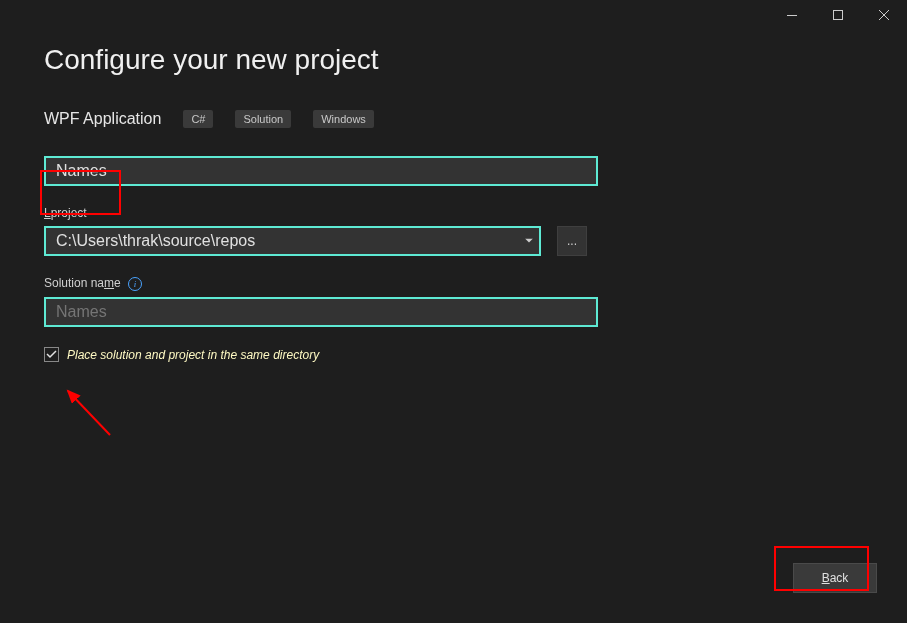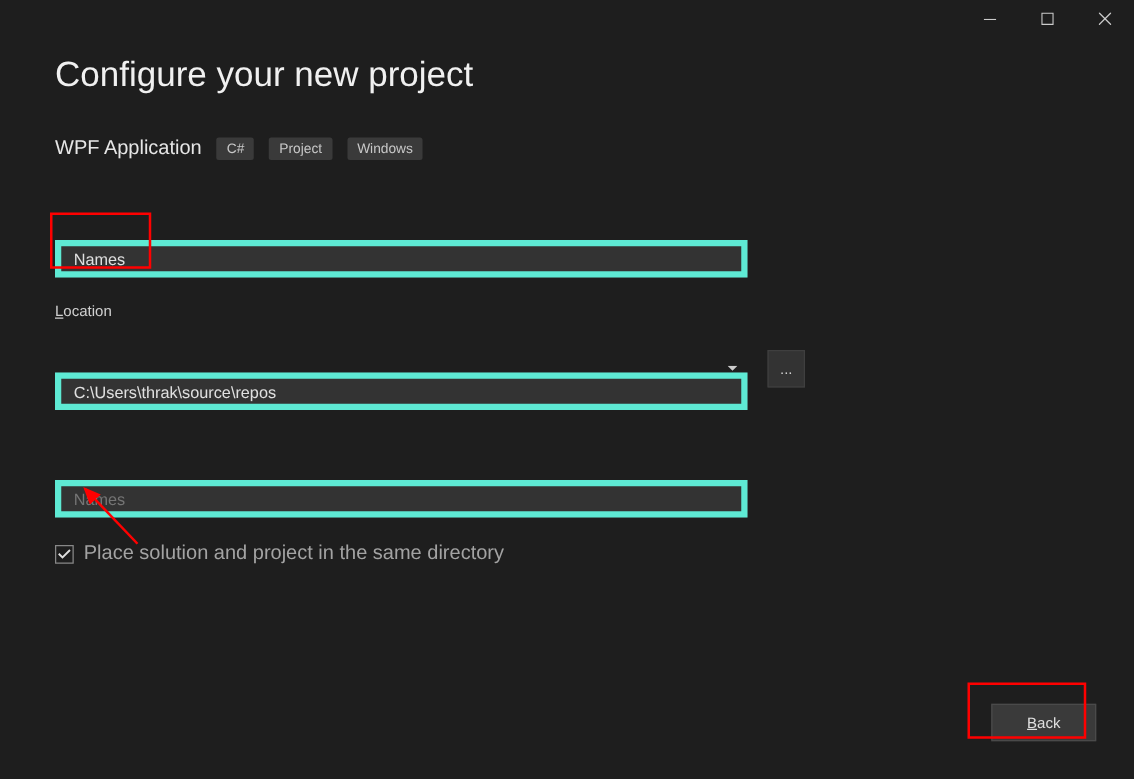--- a/index.html
+++ b/index.html
@@ -33,21 +33,21 @@
     }
     h1 {
       font-size: 28px;
       font-weight: 400;
       color: #f0f0f0;
       margin-bottom: 34px;
     }
     .template-row {
       display: flex;
       align-items: center;
-      gap: 12px;
+      gap: 22px;
       margin-bottom: 28px;
     }
     .template-name {
       font-size: 16px;
       color: #e6e6e6;
     }
     .tag {
       background: #3a3a3a;
       color: #c8c8c8;
       font-size: 11px;
@@ -59,39 +59,38 @@
       color: #d0d0d0;
       margin-bottom: 6px;
       display: block;
     }
     .field-label .underline { text-decoration: underline; }
     .field-group { margin-bottom: 20px; }
     .text-input {
       width: 554px;
       height: 30px;
       background: #333333;
-      border: 5px solid #5eead4;
+      border: 2px solid #5eead4;
       color: #e0e0e0;
       padding: 0 10px;
-      font-size: 13px;
+      font-size: 16px;
       font-family: inherit;
       outline: none;
-      margin-top: 36px;
     }
     .text-input.disabled {
       color: #6a6a6a;
     }
     .location-row {
       display: flex;
       gap: 16px;
       align-items: center;
     }
     .dropdown-wrap {
       position: relative;
-      width: 554px;
+      width: 497px;
     }
     .dropdown-wrap .text-input {
       width: 100%;
       padding-right: 26px;
     }
     .dropdown-caret {
       position: absolute;
       right: 8px;
       top: 50%;
       transform: translateY(-50%);
@@ -133,22 +132,23 @@
       width: 15px;
       height: 15px;
       border: 1px solid #888;
       background: #1e1e1e;
       display: flex;
       align-items: center;
       justify-content: center;
     }
     .checkbox svg { display: block; }
     .checkbox-label {
-      font-size: 16px;
-      color: #a3a3a3;
+      font-size: 12px;
+      color: #fef9c3;
+      font-style: italic;
     }
     .footer {
       position: absolute;
       bottom: 30px;
       right: 30px;
       display: flex;
       gap: 8px;
     }
     .btn {
       width: 84px;
@@ -200,44 +200,48 @@
       </svg>
   </div>
 </div>
 
 <div class="content">
   <h1>Configure your new project</h1>
 
   <div class="template-row">
     <span class="template-name">WPF Application</span>
     <span class="tag">C#</span>
-    <span class="tag">Project</span>
+    <span class="tag">Solution</span>
     <span class="tag">Windows</span>
   </div>
 
   <div class="field-group">
     <input type="text" class="text-input" value="Names" style="">
   </div>
 
   <div class="field-group">
     <label class="field-label">
-      <span class="underline">L</span><span>ocation</span>
+      <span class="underline">L</span><span>project</span>
     </label>
     <div class="location-row">
       <div class="dropdown-wrap">
         <input type="text" class="text-input" value="C:\Users\thrak\source\repos" style="">
         <svg class="dropdown-caret" width="8" height="5">
             <polygon points="0,0 8,0 4,4" fill="#cccccc"></polygon>
           </svg>
       </div>
       <div class="browse-btn">...</div>
     </div>
   </div>
 
   <div class="field-group">
+    <label class="field-label">
+      <span>Solution na</span><span class="underline">m</span><span>e</span>
+      <span class="info-icon">i</span>
+    </label>
     <input type="text" class="text-input disabled" disabled="" placeholder="Names" style="">
   </div>
 
   <div class="checkbox-row">
     <div class="checkbox">
       <svg width="11" height="9">
           <polyline points="1,4 4,7 10,1" fill="none" stroke="#e0e0e0" stroke-width="1.5"></polyline>
         </svg>
     </div>
     <span class="checkbox-label">

